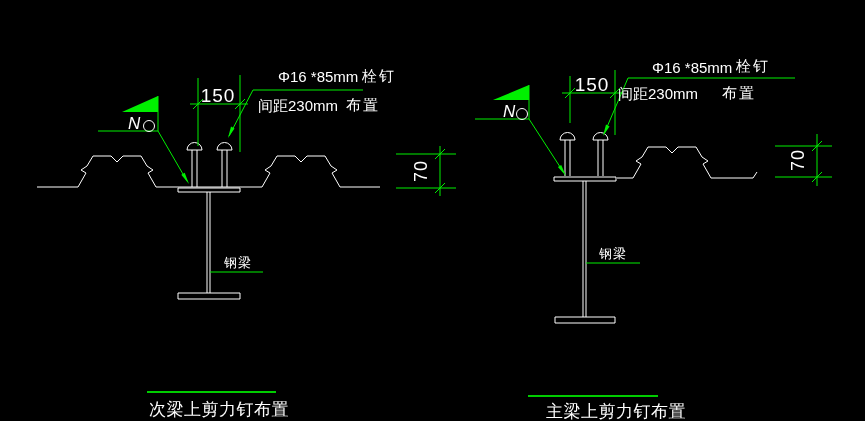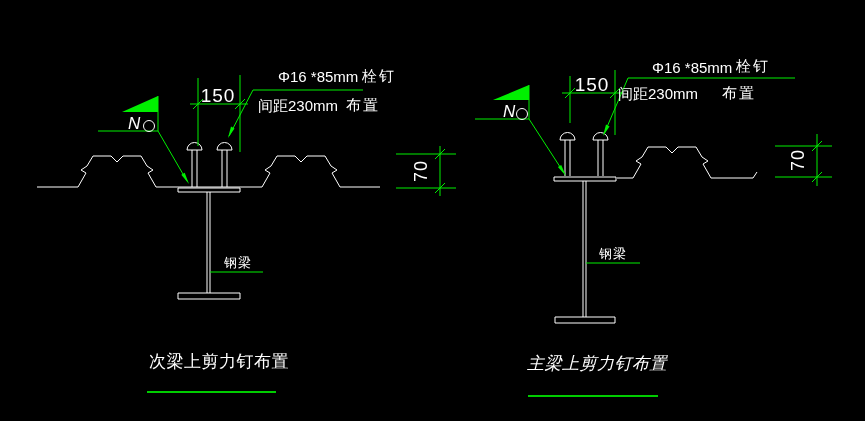--- a/index.html
+++ b/index.html
@@ -6,21 +6,21 @@
   .canvas{
     position:relative;width:865px;height:421px;background:#000000;overflow:hidden;
     font-family:"Liberation Sans","DejaVu Sans",sans-serif;
   }
   .canvas svg{position:absolute;left:0;top:0;}
   .txt{position:absolute;color:#ffffff;white-space:nowrap;line-height:1;}
   .dim{font-size:19px;letter-spacing:1px;}
   .spec{font-size:15px;}
   .cjk{font-size:15px;letter-spacing:2px;}
   .small{font-size:13px;letter-spacing:1px;}
-  .cap{font-size:17px;letter-spacing:0.5px;}
+  .cap{font-size:17px;letter-spacing:0.5px;margin-top:48px;}
   .vdim{width:40px;height:18px;text-align:center;transform:rotate(-90deg);transform-origin:center;font-size:18px;letter-spacing:1px;}
   .nmark{font-size:17px;font-style:italic;}
   .w{stroke:#ffffff;fill:none;stroke-width:1;}
   .g{stroke:#00f000;fill:none;stroke-width:1;}
   .gf{fill:#00f000;stroke:none;}
 </style>
 </head>
 <body>
 
 <div class="canvas">
@@ -153,15 +153,15 @@
   <span class="txt cap" style="left:149px;top:353px;">次梁上剪力钉布置</span>
 
   <span class="txt dim" style="left:569px;top:75px;width:46px;text-align:center;">150</span>
   <span class="txt spec" style="left:652px;top:60px;">Φ16 *85mm</span>
   <span class="txt spec" style="left:618px;top:86px;">间距230mm</span>
   <span class="txt cjk" style="left:736px;top:58px;">栓钉</span>
   <span class="txt cjk" style="left:722px;top:85px;">布置</span>
   <span class="txt vdim" style="left:778px;top:151px;">70</span>
   <span class="txt nmark" style="left:503px;top:103px;">N</span>
   <span class="txt small" style="left:599px;top:247px;">钢梁</span>
-  <span class="txt cap" style="left:527px;top:355px;font-style:italic;">主梁上剪力钉布置</span>
+  <span class="txt cap" style="left:546px;top:355px;">主梁上剪力钉布置</span>
 
 </div>
 
 </body></html>

